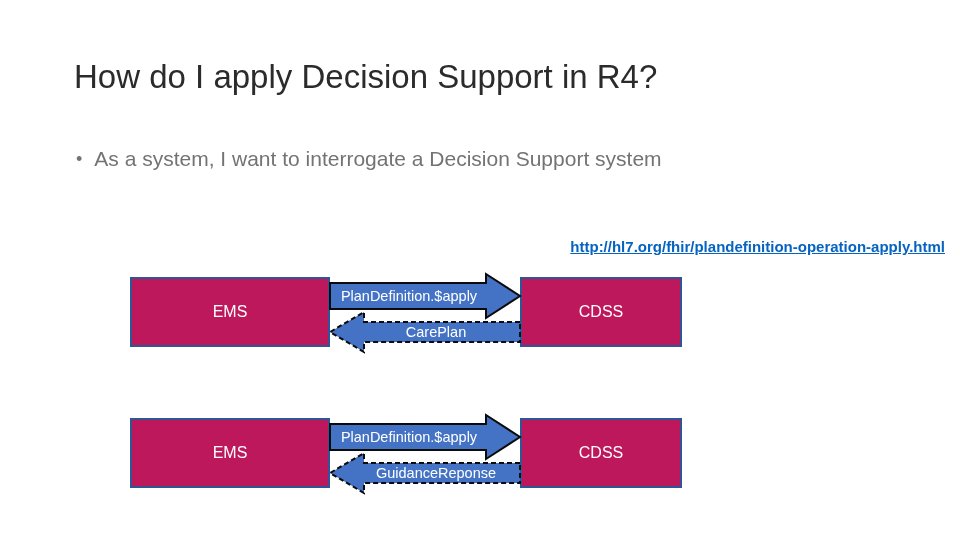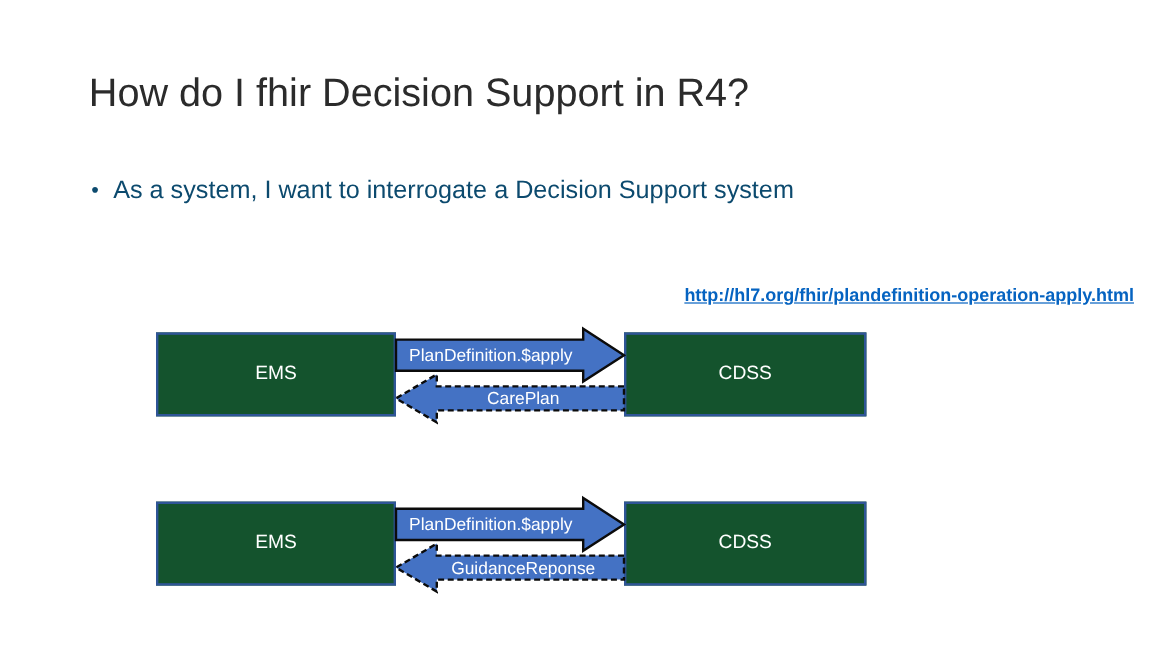--- a/index.html
+++ b/index.html
@@ -10,60 +10,60 @@
   }
   .slide{position:absolute;inset:0;background:#ffffff;}
 
   .title{
     position:absolute;left:74px;top:58px;width:840px;
     font-size:33px;font-weight:300;letter-spacing:0px;
     color:#2b2b2b;
   }
   .bullet-line{
     position:absolute;left:76px;top:147px;width:840px;
-    font-size:21px;color:#0c4a6e;
+    font-size:21px;color:#737373;
   }
   .bullet-glyph{display:inline-block;margin-right:12px;font-size:18px;vertical-align:1px;}
 
   a.doc-link{
     position:absolute;right:15px;text-align:right;
     font-size:15px;font-weight:bold;
     color:#0563C1;text-decoration:underline;
     cursor:pointer;white-space:nowrap;margin-left:28px;
   }
   .link-1{top:238px;}
   .link-2{top:395px;}
 
   .diagram{position:absolute;left:130px;width:588px;height:70px;}
   .diagram-1{top:277px;}
   .diagram-2{top:418px;}
 
   .actor-box{
     position:absolute;top:0;height:70px;
-    background:#14532d;border:2px solid #2F5597;box-sizing:border-box;
+    background:#be185d;border:2px solid #2F5597;box-sizing:border-box;
     display:flex;align-items:center;justify-content:center;
     color:#ffffff;font-size:16px;
   }
   .actor-left{left:0;width:200px;}
-  .actor-right{left:390px;width:202px;}
+  .actor-right{left:390px;width:162px;}
 
   .arrows-svg{position:absolute;left:200px;top:-3px;width:190px;height:80px;overflow:visible;}
   .arrows-svg text{
     font-family:"Liberation Sans", sans-serif;
     font-size:14.5px;fill:#ffffff;
   }
   .block-arrow{fill:#4472C4;stroke:#0b0b0b;stroke-width:2;}
   .block-arrow.dashed{stroke-dasharray:5 3;}
 </style>
 </head>
 <body>
 
 <div class="slide">
 
-  <div class="title">How do I fhir Decision Support in R4?</div>
+  <div class="title">How do I apply Decision Support in R4?</div>
 
   <div class="bullet-line">
     <span class="bullet-glyph">•</span><span>As a system, I want to interrogate a Decision Support system</span>
   </div>
 
   <a class="doc-link link-1">http://hl7.org/fhir/plandefinition-operation-apply.html</a>
 
   <div class="diagram diagram-1">
     <div class="actor-box actor-left">EMS</div>
     <div class="actor-box actor-right">CDSS</div>

